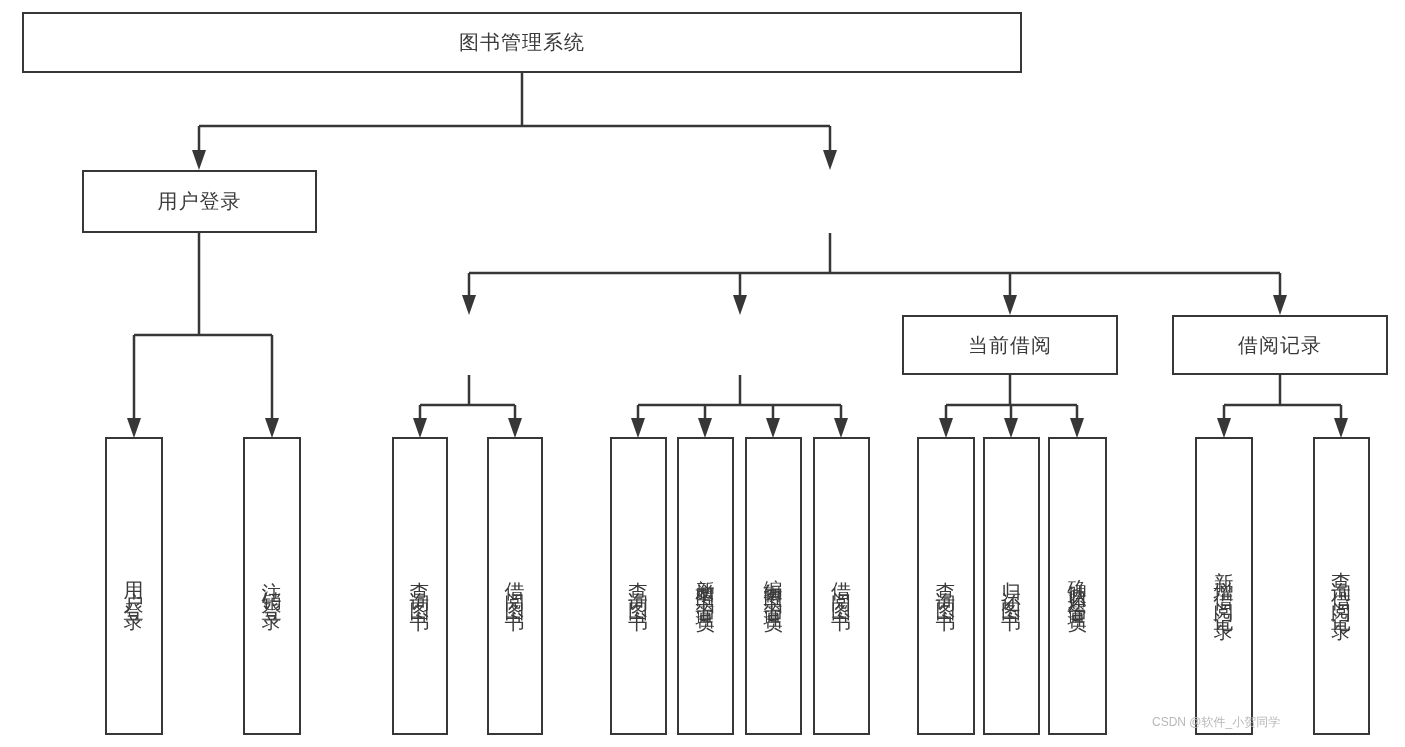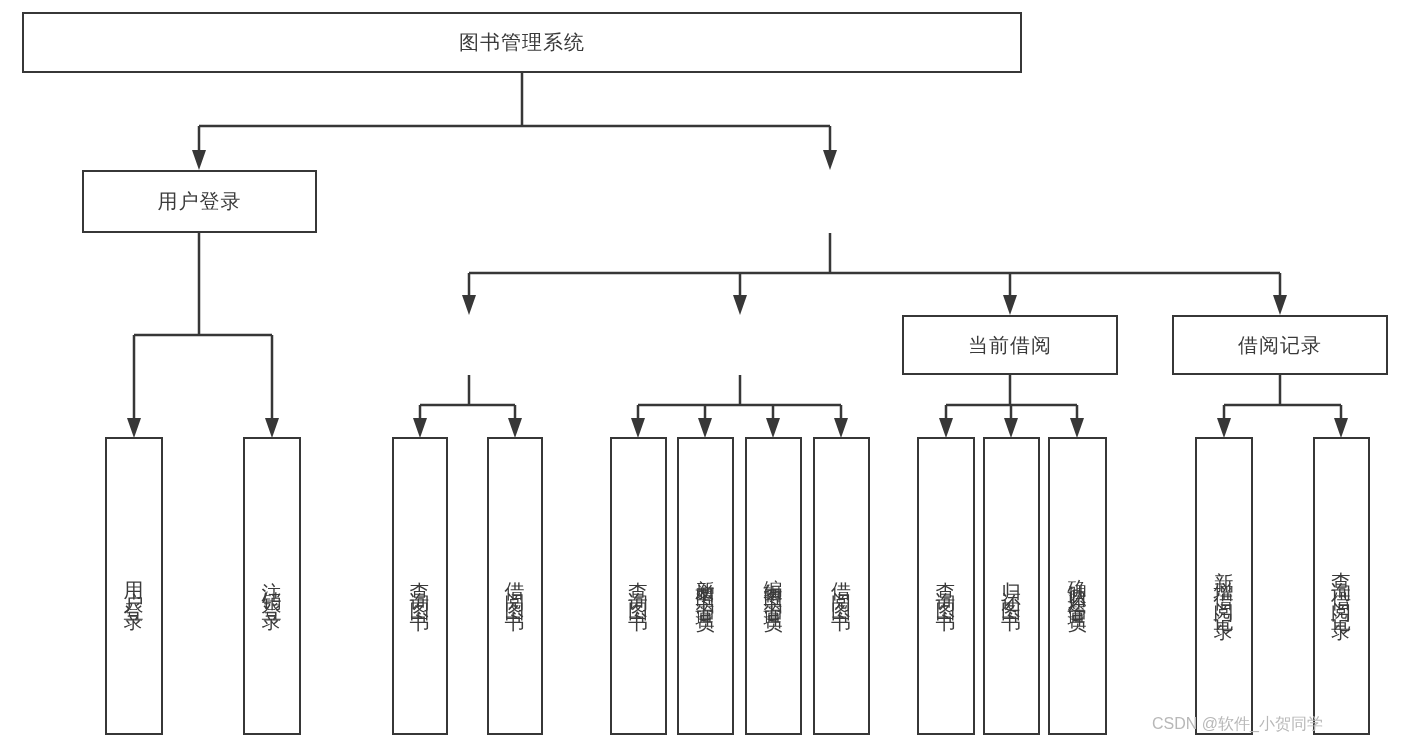--- a/index.html
+++ b/index.html
@@ -49,21 +49,21 @@
     white-space:nowrap;
   }
   .vbox.tight .vlabel{
     font-size:19px;
     letter-spacing:5px;
   }
   .watermark{
     position:absolute;
     left:1152px;top:714px;
     width:250px;
-    font-size:16px;
+    font-size:12px;
     color:var(--wm);
     white-space:nowrap;
     z-index:3;
   }
 </style>
 </head>
 <body>
 
 <div class="stage">
 

